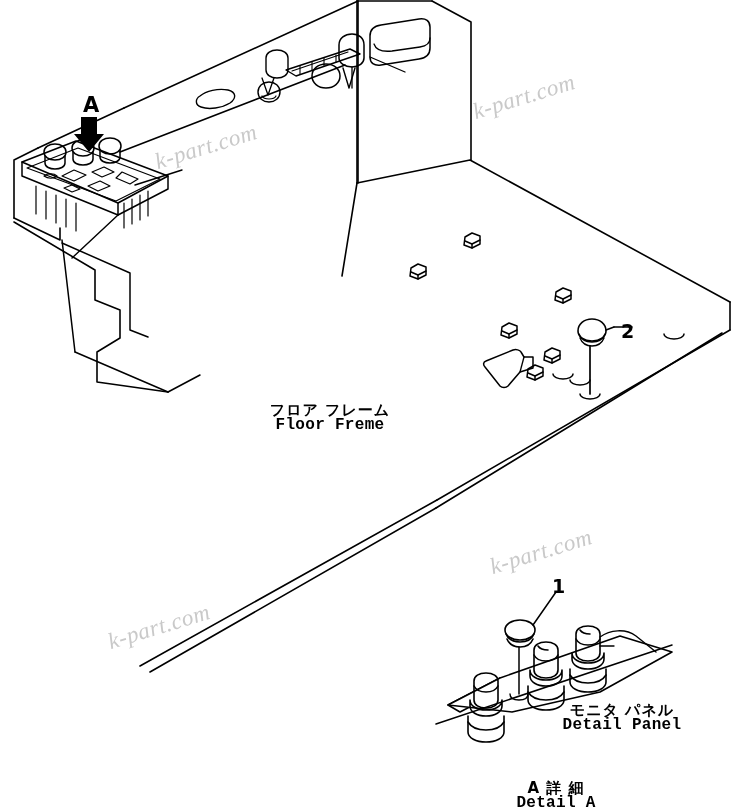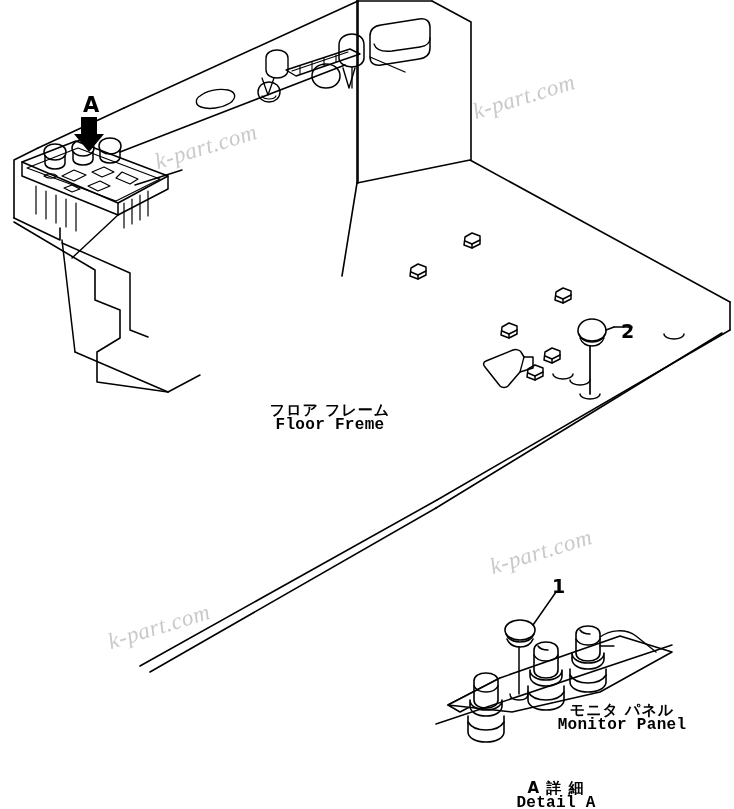--- a/index.html
+++ b/index.html
@@ -330,21 +330,21 @@
   <div class="callout" style="left:552px; top:577px;">1</div>
   <div class="callout" style="left:621px; top:322px;">2</div>
 
   <div class="lbl" style="left:330px; top:404px; transform: translateX(-50%);">
     <span class="jp">フロア フレーム</span>
     <span class="en">Floor Freme</span>
   </div>
 
   <div class="lbl" style="left:622px; top:704px; transform: translateX(-50%);">
     <span class="jp">モニタ パネル</span>
-    <span class="en">Monitor Panel</span>
+    <span class="en">Detail Panel</span>
   </div>
 
   <div class="lbl" style="left:556px; top:782px; transform: translateX(-50%);">
     <span class="jp">A 詳 細</span>
     <span class="en">Detail A</span>
   </div>
 
 </div>
 
 </body></html>

